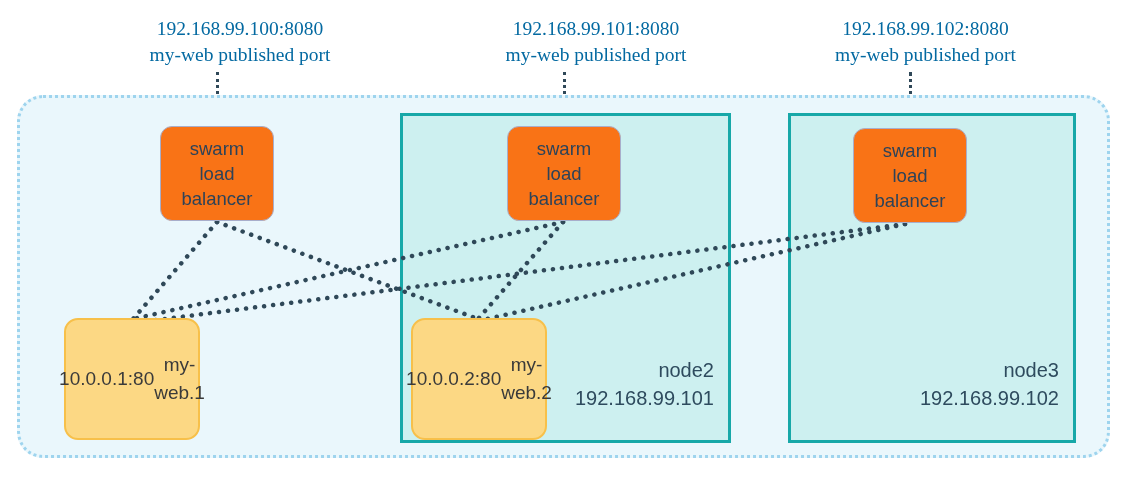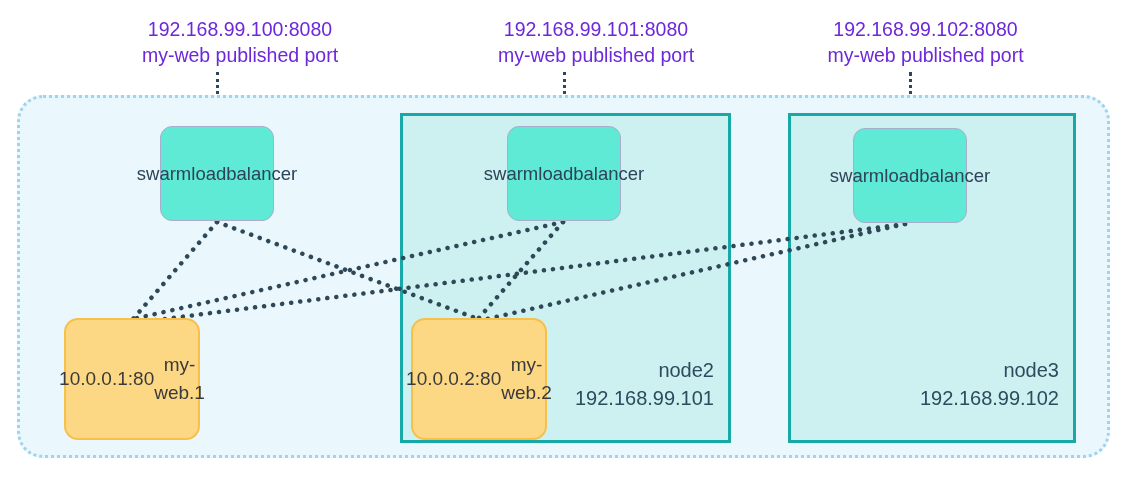--- a/index.html
+++ b/index.html
@@ -18,22 +18,23 @@
     background: #ffffff;
     overflow: hidden;
   }
 
   
   .callout {
     position: absolute;
     text-align: center;
     font-size: 19.5px;
     line-height: 26px;
-    color: #6d28d9;
+    color: #0369a1;
     white-space: nowrap;
+    font-family: Liberation Serif, serif;
   }
   .callout .l1 { display: block; }
   .callout .l2 { display: block; }
 
   
   .leader {
     position: absolute;
     width: 0;
     border-left: 3px dotted #2f4858;
   }
@@ -82,26 +83,26 @@
     line-height: 28px;
     color: #2e4b5e;
     white-space: nowrap;
   }
 
   
   .lb {
     position: absolute;
     width: 114px;
     height: 95px;
-    background: #5eead4;
+    background: #f97316;
     border: 1.5px solid #a8aecb;
     border-radius: 12px;
     box-sizing: border-box;
     display: flex;
-    flex-direction: row;
+    flex-direction: column;
     align-items: center;
     justify-content: center;
     font-size: 18.5px;
     line-height: 25px;
     color: #2e4358;
     text-align: center;
   }
   #lb-1 { left: 160px; top: 126px; }
   #lb-2 { left: 507px; top: 126px; }
   #lb-3 { left: 853px; top: 128px; }

